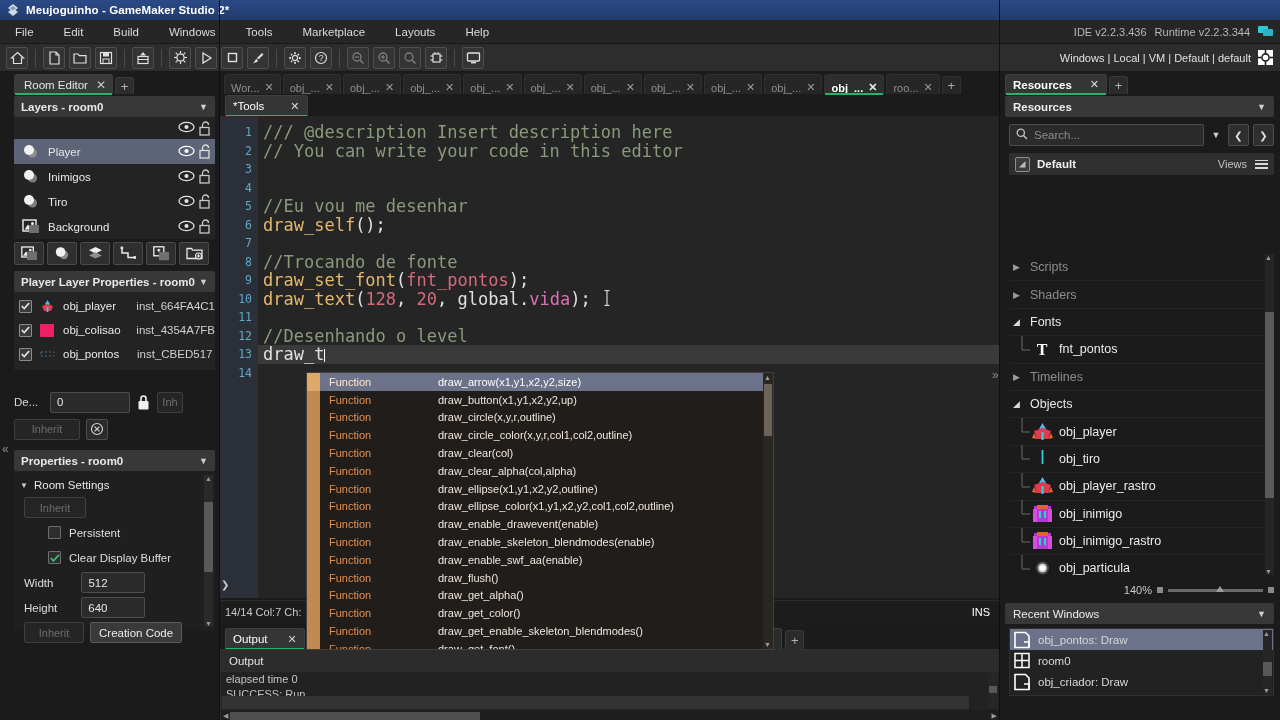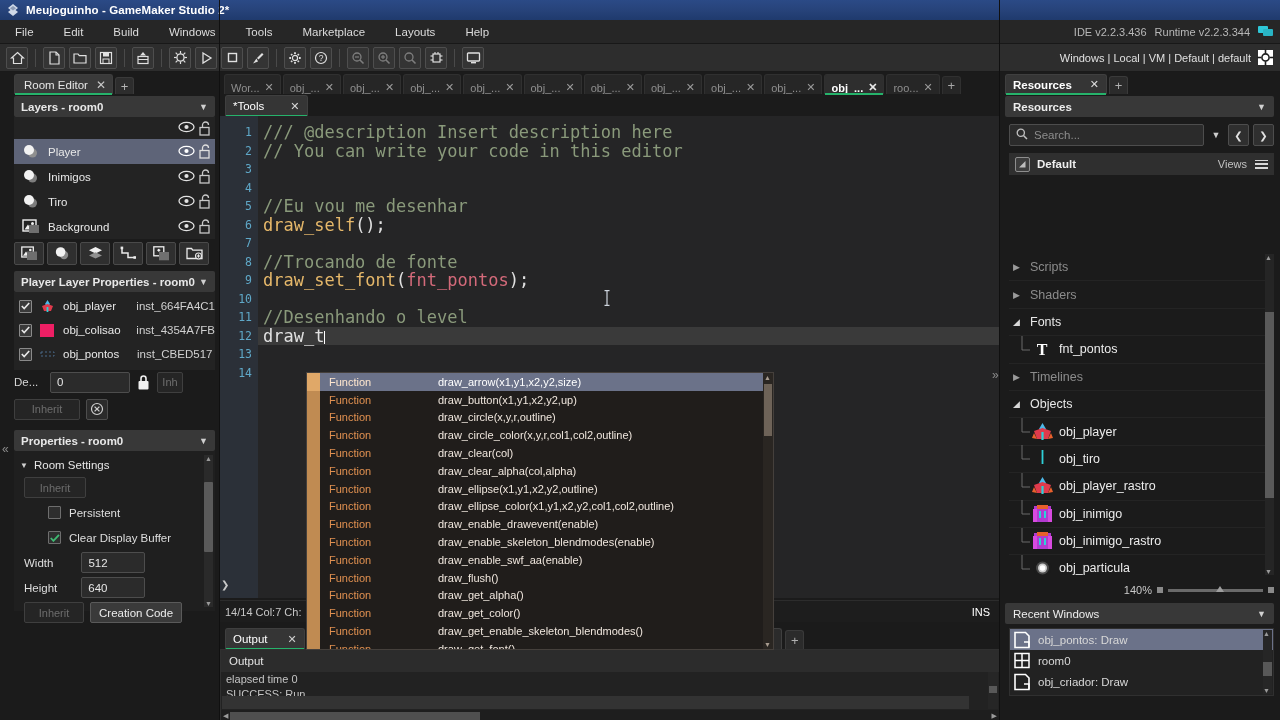--- a/index.html
+++ b/index.html
@@ -114,21 +114,21 @@
   .chk {
     width:13px; height:13px; border:1px solid #8a8a8a; background:#3a3a3a;
     display:flex; align-items:center; justify-content:center; margin-right:7px; flex:0 0 auto;
     border-radius:1px;
   }
   .chk svg { display:block; }
   .inst-row .sprite { width:17px; height:15px; margin-right:7px; flex:0 0 auto; }
   .inst-row .oname { width:74px; color:#e8e8e8; white-space:nowrap; }
   .inst-row .iname { color:#d0d0d0; white-space:nowrap; }
 
-  .depth-area { margin:0 5px 0 14px; }
+  .depth-area { margin:20px 5px 0 14px; }
   .depth-row1 { display:flex; align-items:center; gap:6px; height:24px; }
   .depth-row1 .lbl { font-size:11.5px; color:#d6d6d6; width:30px; }
   .txtinput {
     height:21px; background:#2b2b2b; border:1px solid #4d4d4d; border-radius:2px;
     font-size:11.5px; color:#e6e6e6; display:flex; align-items:center; padding:0 6px;
   }
   .lock-big { width:15px; height:17px; }
   .ghostbtn {
     height:21px; background:#252525; border:1px solid #3f3f3f; border-radius:2px;
     font-size:11px; color:#6d6d6d; display:flex; align-items:center;
@@ -899,20 +899,21 @@
       <div class="code-lines" id="code-lines">
           <div class="cline"><span class="tk-com">/// @description Insert description here</span></div>
           <div class="cline"><span class="tk-com">// You can write your code in this editor</span></div>
           <div class="cline">&nbsp;</div>
           <div class="cline">&nbsp;</div>
           <div class="cline"><span class="tk-com">//Eu vou me desenhar</span></div>
           <div class="cline"><span class="tk-fn">draw_self</span><span class="tk-pun">();</span></div>
           <div class="cline">&nbsp;</div>
           <div class="cline"><span class="tk-com">//Trocando de fonte</span></div>
           <div class="cline"><span class="tk-fn">draw_set_font</span><span class="tk-pun">(</span><span class="tk-res">fnt_pontos</span><span class="tk-pun">);</span></div>
+          <div class="cline"><span class="tk-fn">draw_text</span><span class="tk-pun">(</span><span class="tk-num">128</span><span class="tk-pun">, </span><span class="tk-num">20</span><span class="tk-pun">, </span><span class="tk-var">global</span><span class="tk-pun">.</span><span class="tk-glob">vida</span><span class="tk-pun">);</span></div>
           <div class="cline">&nbsp;</div>
           <div class="cline"><span class="tk-com">//Desenhando o level</span></div>
           <div class="cline cur"><span class="tk-var">draw_t</span><span class="caret"></span></div>
         </div>
       <span class="text-cursor">
         <svg width="8" height="18" viewBox="0 0 8 18">
             <line x1="4" y1="2" x2="4" y2="16" stroke="#cfd6de" stroke-width="1.2"></line>
             <line x1="1.5" y1="1.6" x2="6.5" y2="1.6" stroke="#cfd6de" stroke-width="1.2"></line>
             <line x1="1.5" y1="16.4" x2="6.5" y2="16.4" stroke="#cfd6de" stroke-width="1.2"></line>
           </svg>

